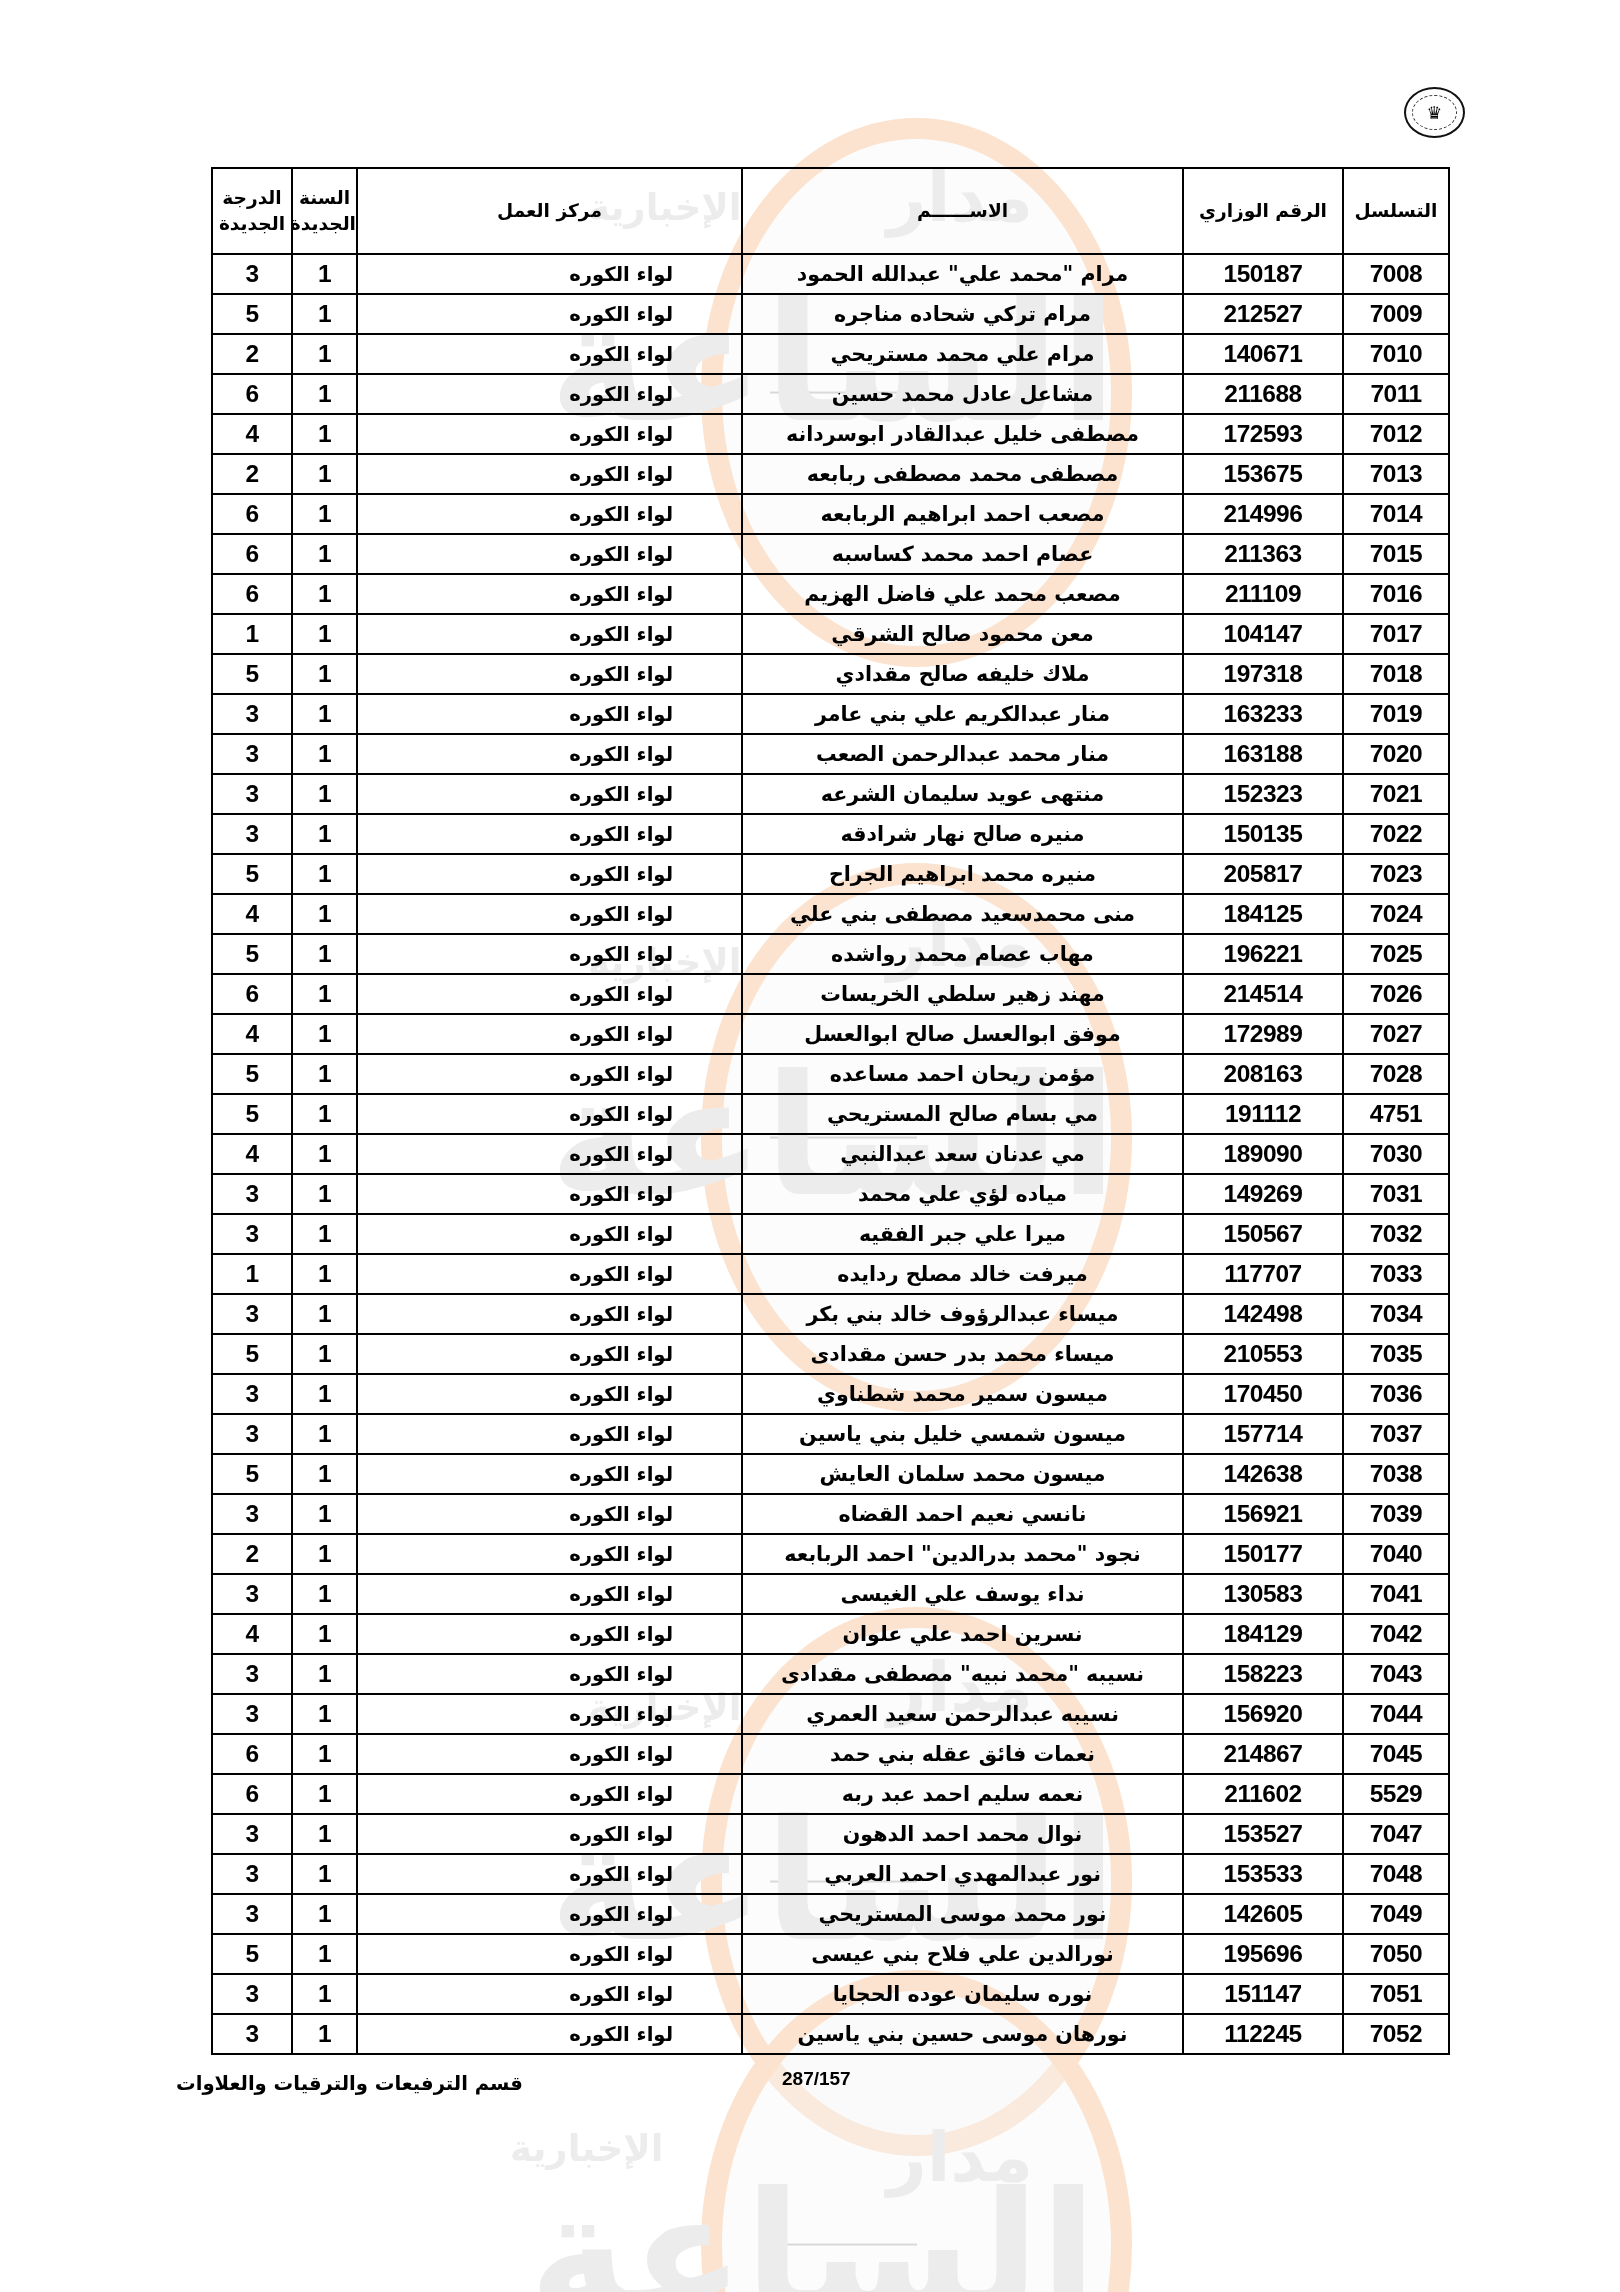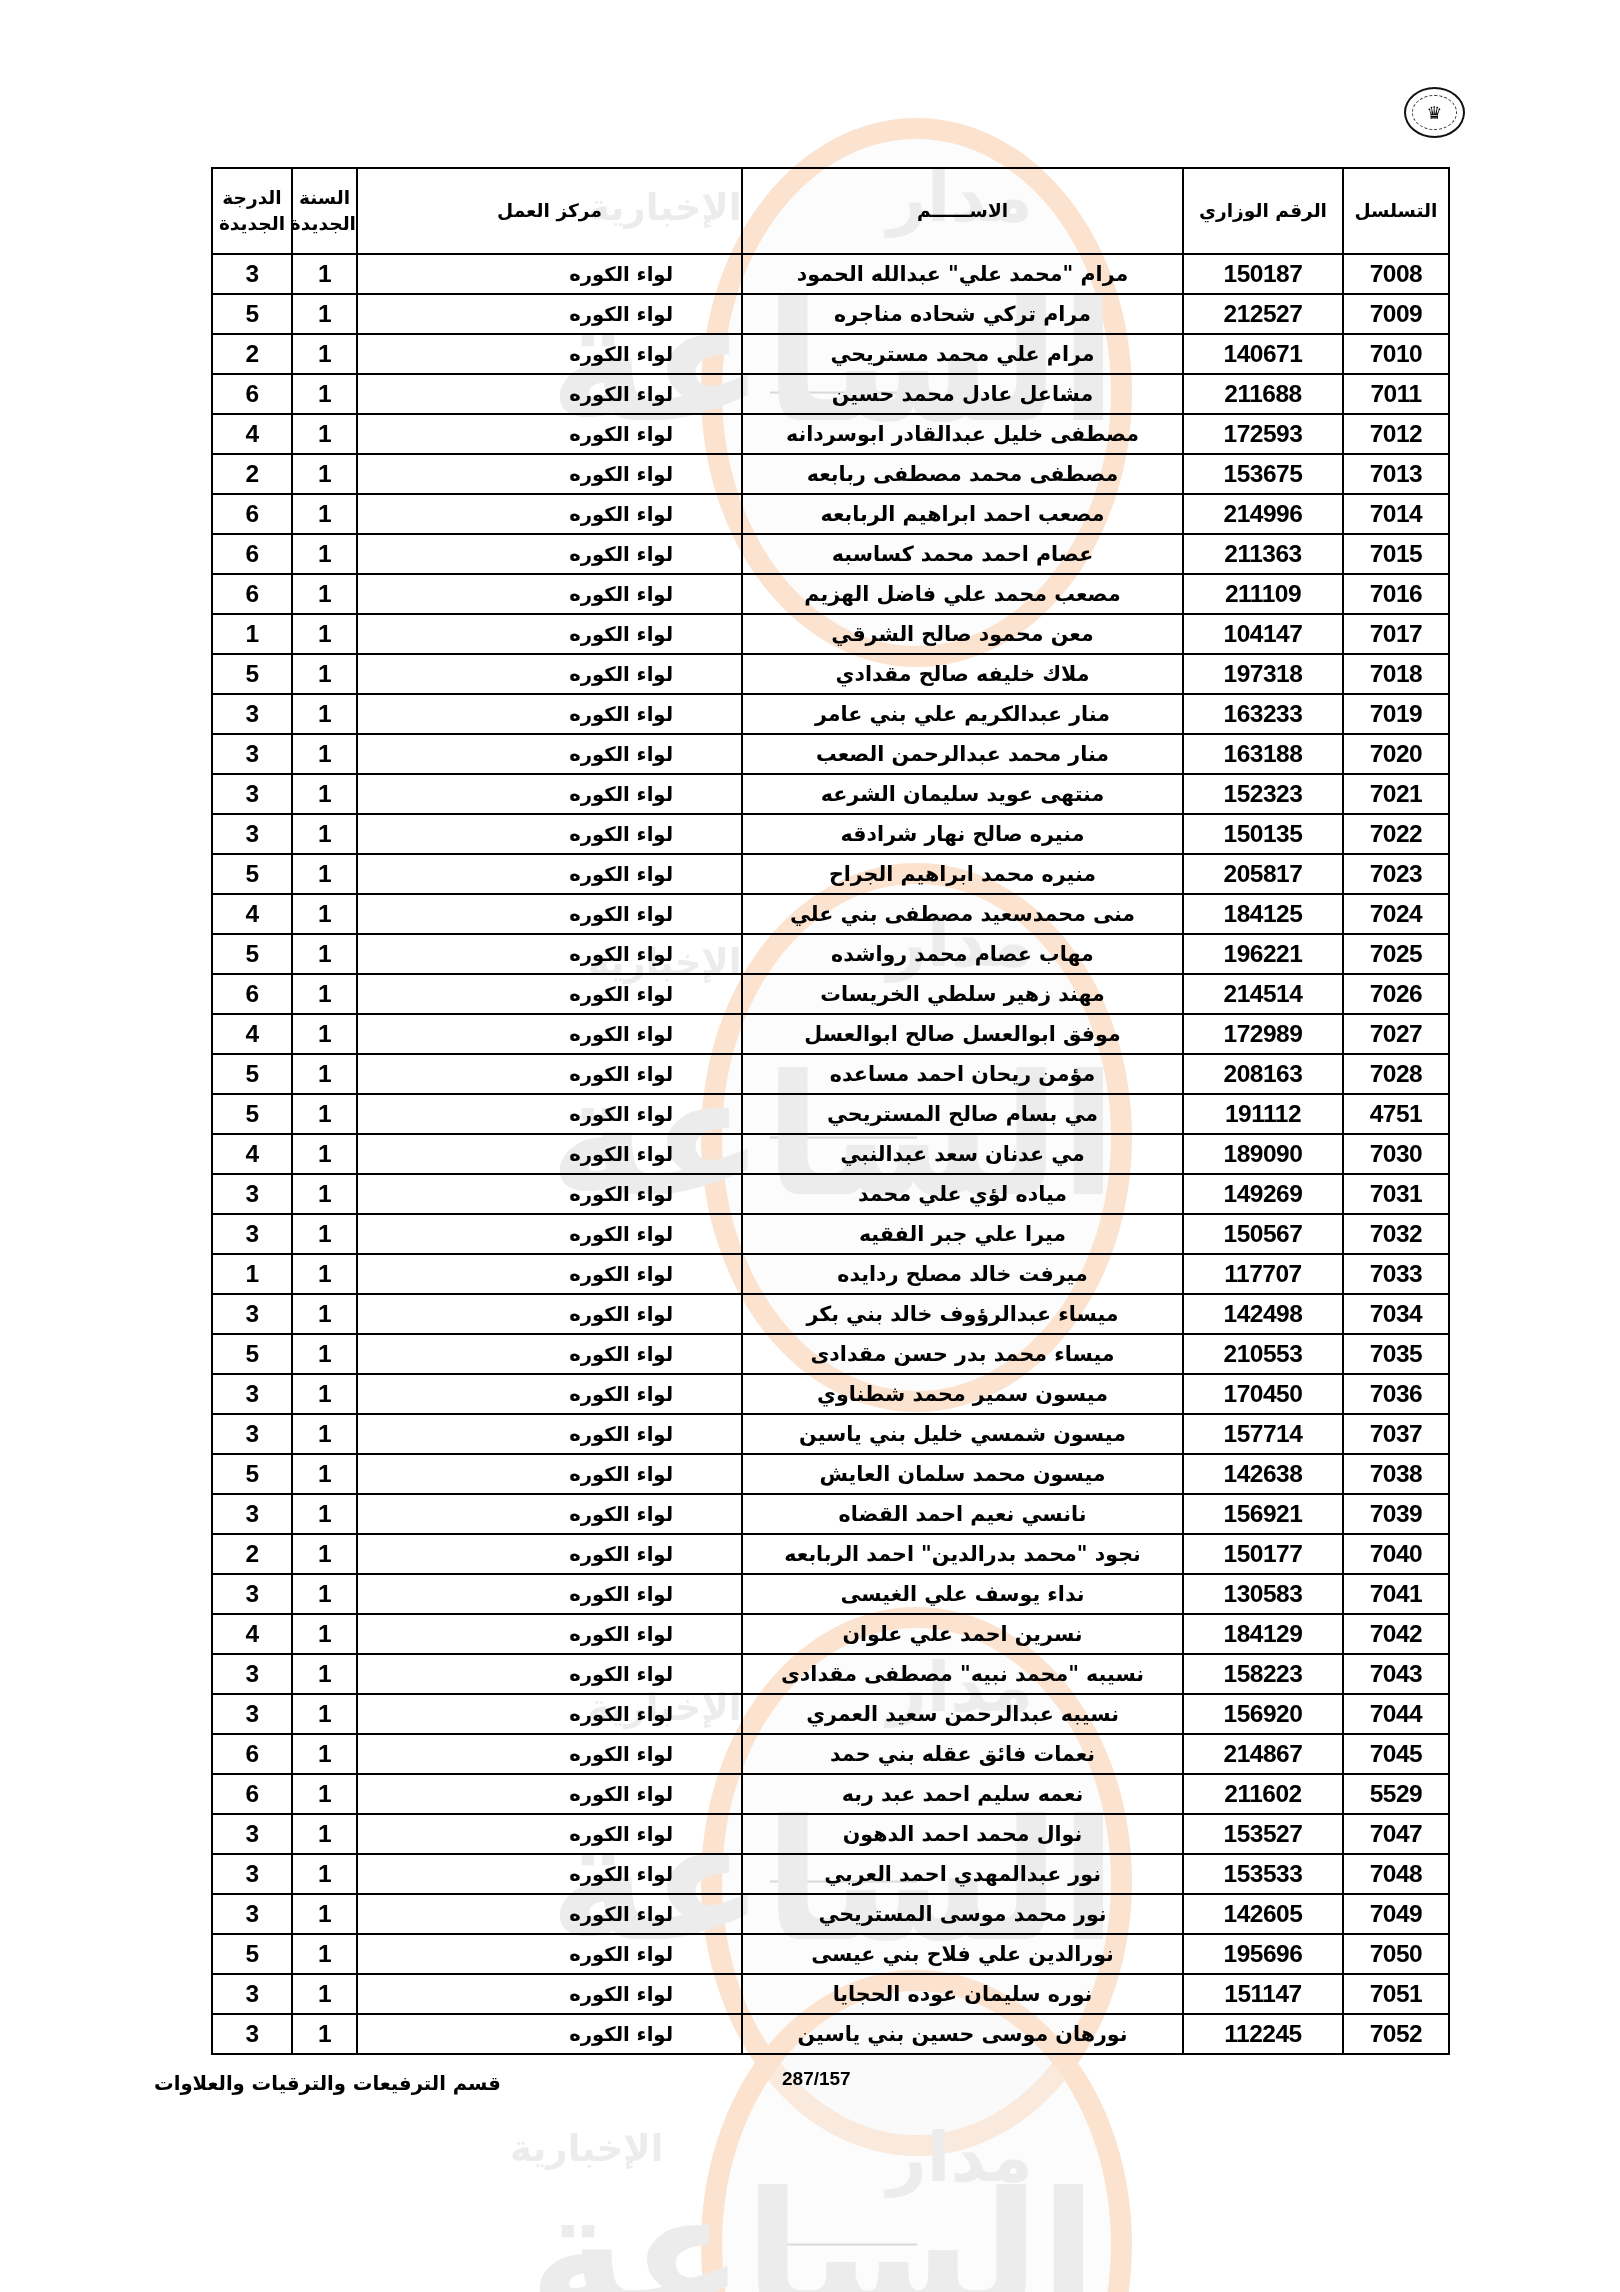--- a/index.html
+++ b/index.html
@@ -54,21 +54,21 @@
   table.roster td.name { font-size: 20.6px; }
   table.roster td.center { font-size: 19.6px; padding-right: 68px; text-align: right; }
   col.c-serial { width: 106px; }
   col.c-minno { width: 160px; }
   col.c-name { width: 441px; }
   col.c-center { width: 385px; }
   col.c-year { width: 65px; }
   col.c-grade { width: 80px; }
   
   .footer-dept {
-    position: absolute; top: 2072px; left: 154px; direction: rtl; font-size: 19.6px; font-weight: bold; z-index: 2;
+    position: absolute; top: 2072px; left: 176px; direction: rtl; font-size: 19.6px; font-weight: bold; z-index: 2;
   }
   .footer-page {
     position: absolute; top: 2068px; left: 782px; font-size: 19px; font-weight: bold; z-index: 2;
     font-family: "Liberation Sans", sans-serif;
   }
 </style>
 </head>
 <body>
 
 <div class="wm">

